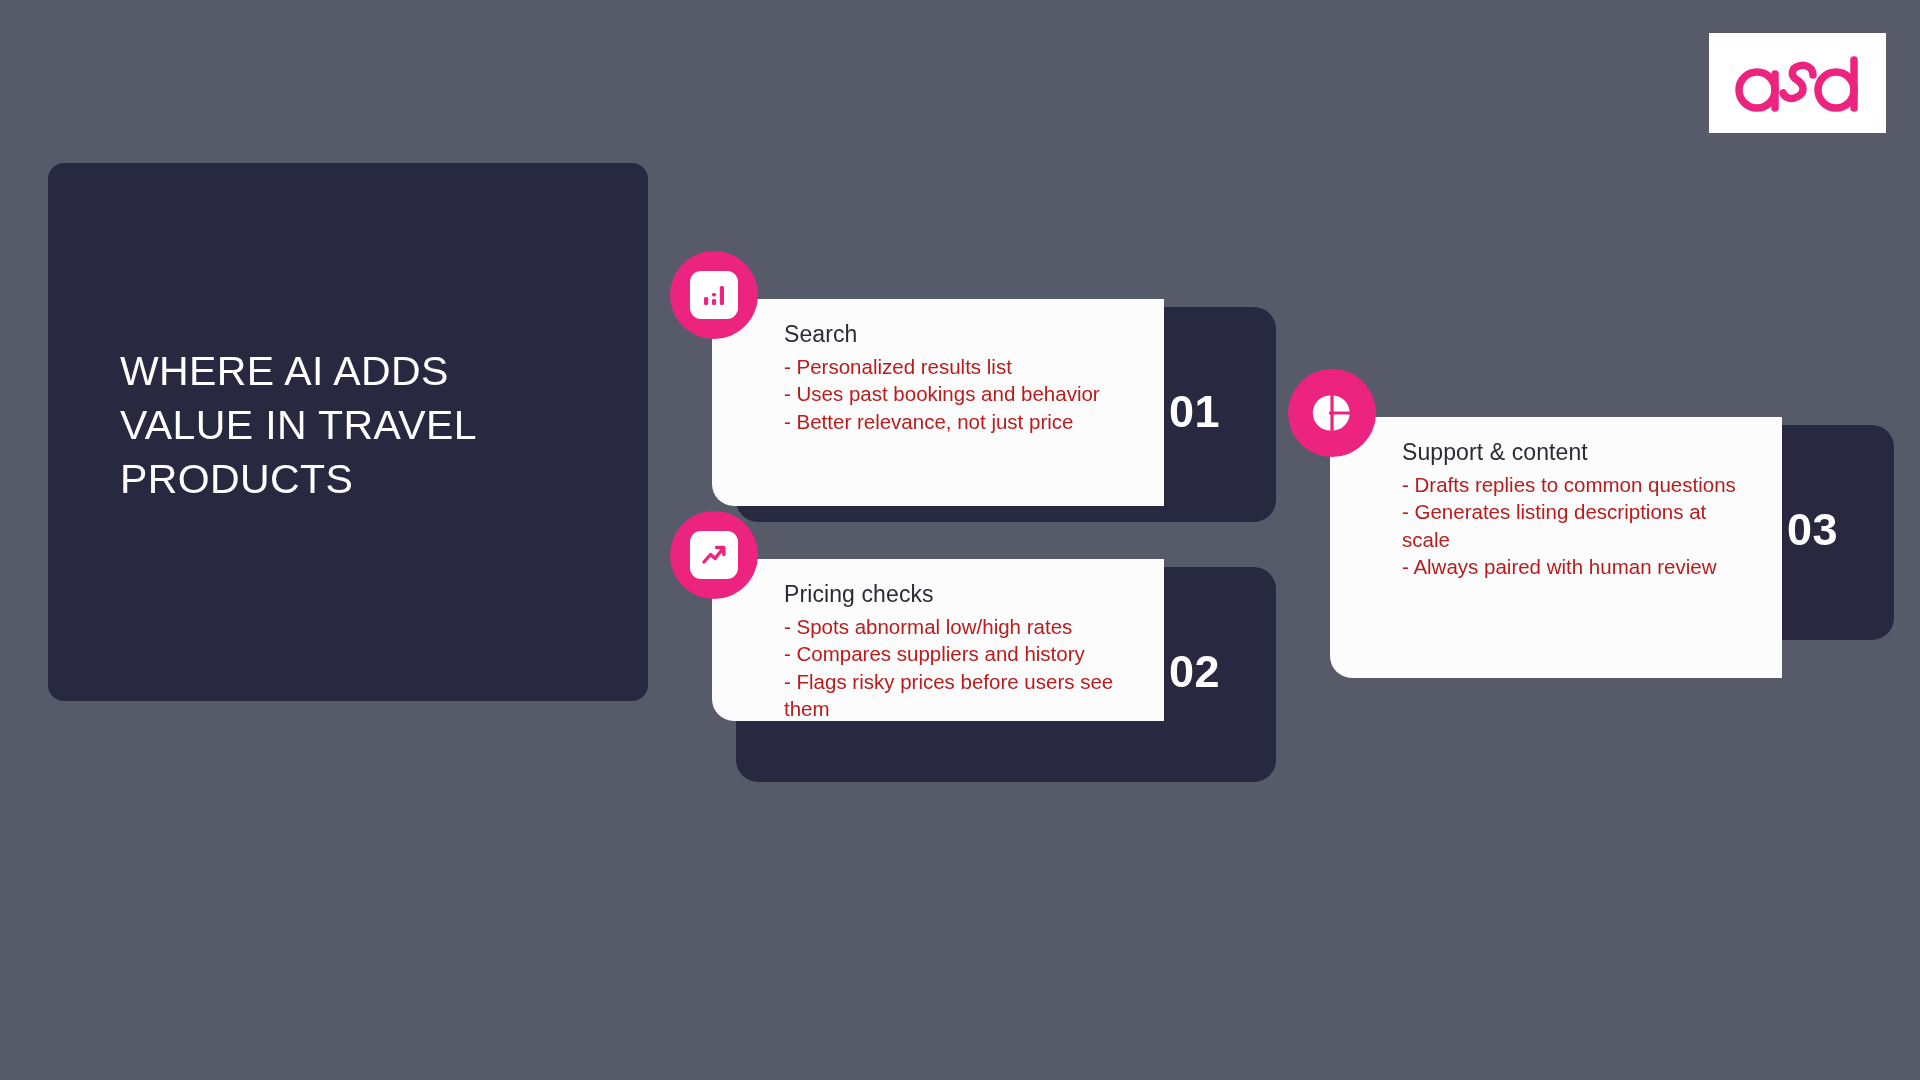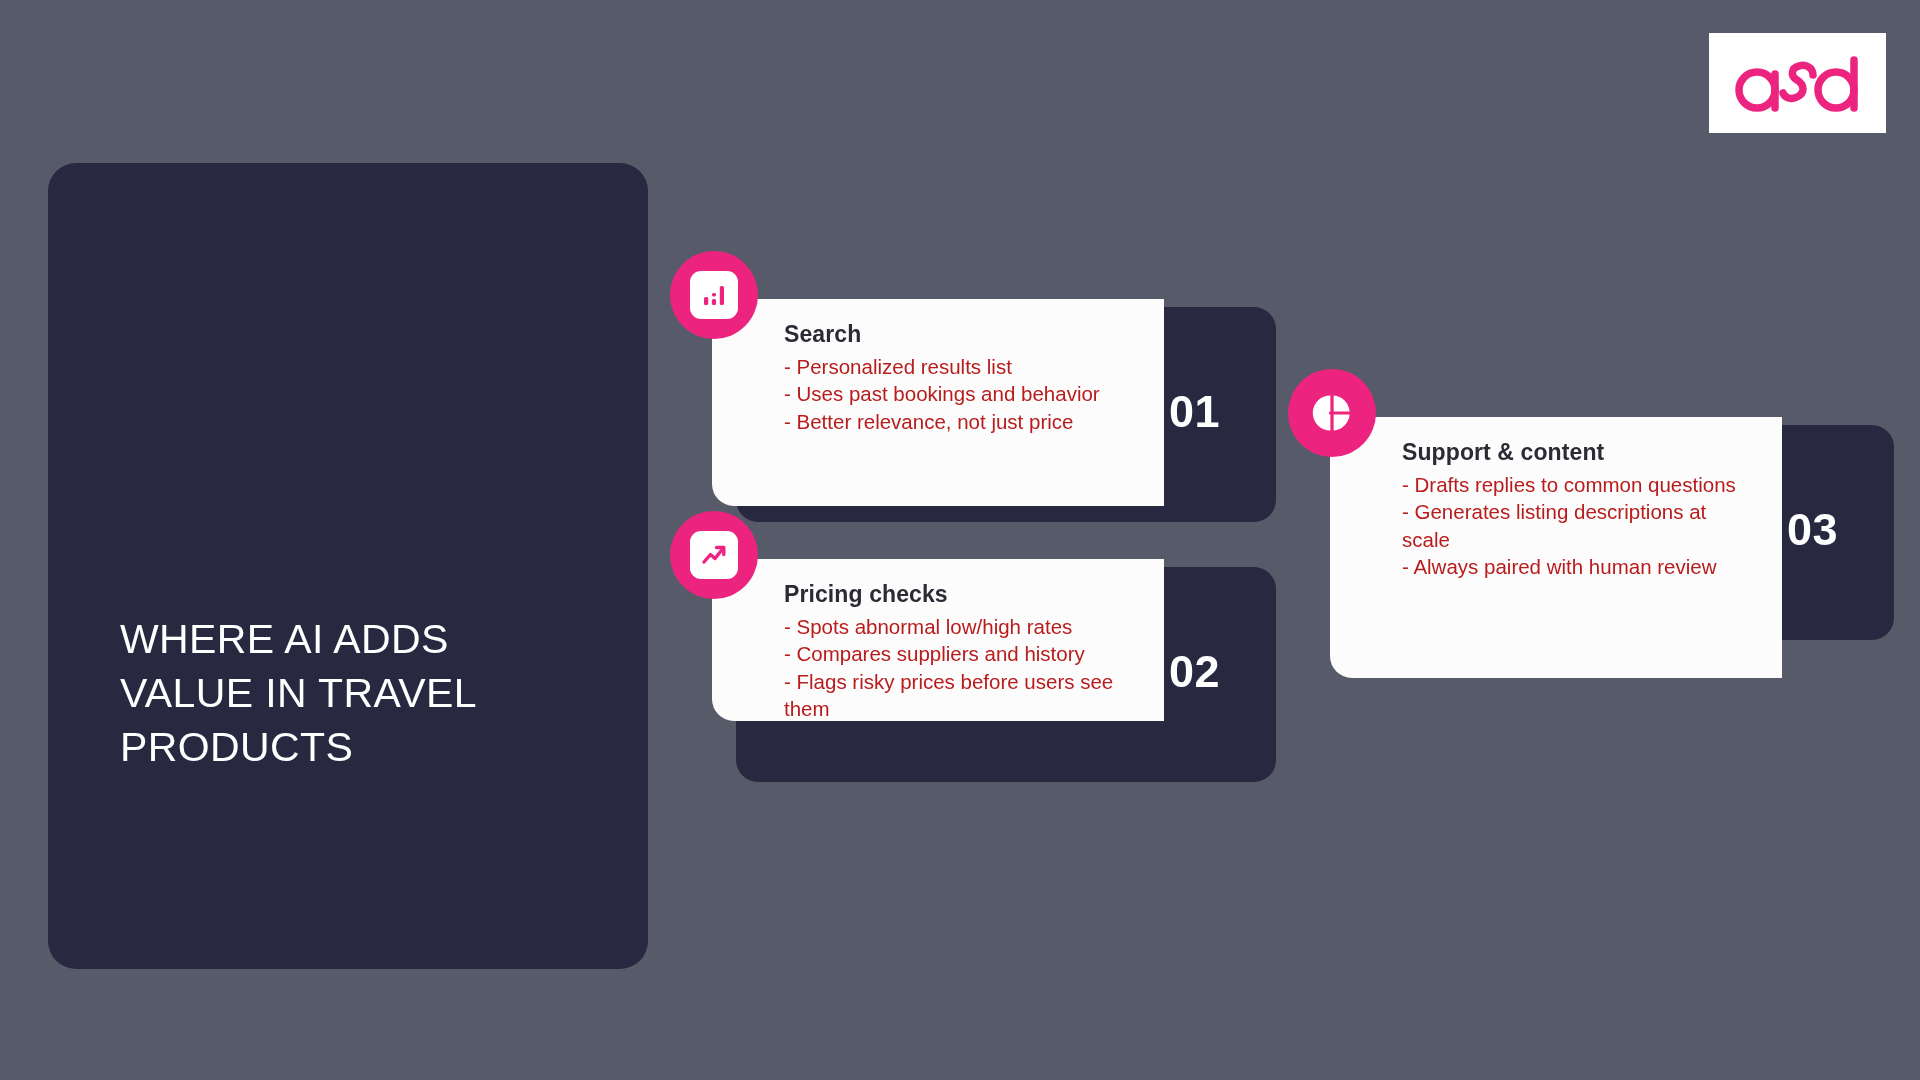--- a/index.html
+++ b/index.html
@@ -29,23 +29,23 @@
     justify-content: center;
   }
   .logo-box svg { display: block; }
 
   
   .title-panel {
     position: absolute;
     left: 48px;
     top: 163px;
     width: 600px;
-    height: 806px;
+    height: 538px;
     background: #282840;
-    border-radius: 28px;
+    border-radius: 16px;
     display: flex;
     align-items: flex-end;
   }
   .title-text {
     color: #FFFFFF;
     font-size: 41px;
     line-height: 1.32;
     font-weight: 400;
     letter-spacing: 0.4px;
     padding: 0 46px 195px 26px;
@@ -73,21 +73,21 @@
     background: #FCFCFC;
     border-top-left-radius: 4px;
     border-bottom-left-radius: 22px;
     padding: 22px 26px 20px 72px;
     display: flex;
     flex-direction: column;
     justify-content: flex-start;
   }
   .card-title {
     font-size: 23px;
-    font-weight: 700;
+    font-weight: 400;
     color: #2B2B35;
     margin-bottom: 5px;
     letter-spacing: 0.1px;
   }
   .card-body {
     font-size: 20.5px;
     line-height: 1.33;
     color: #b91c1c;
     white-space: pre-line;
   }

